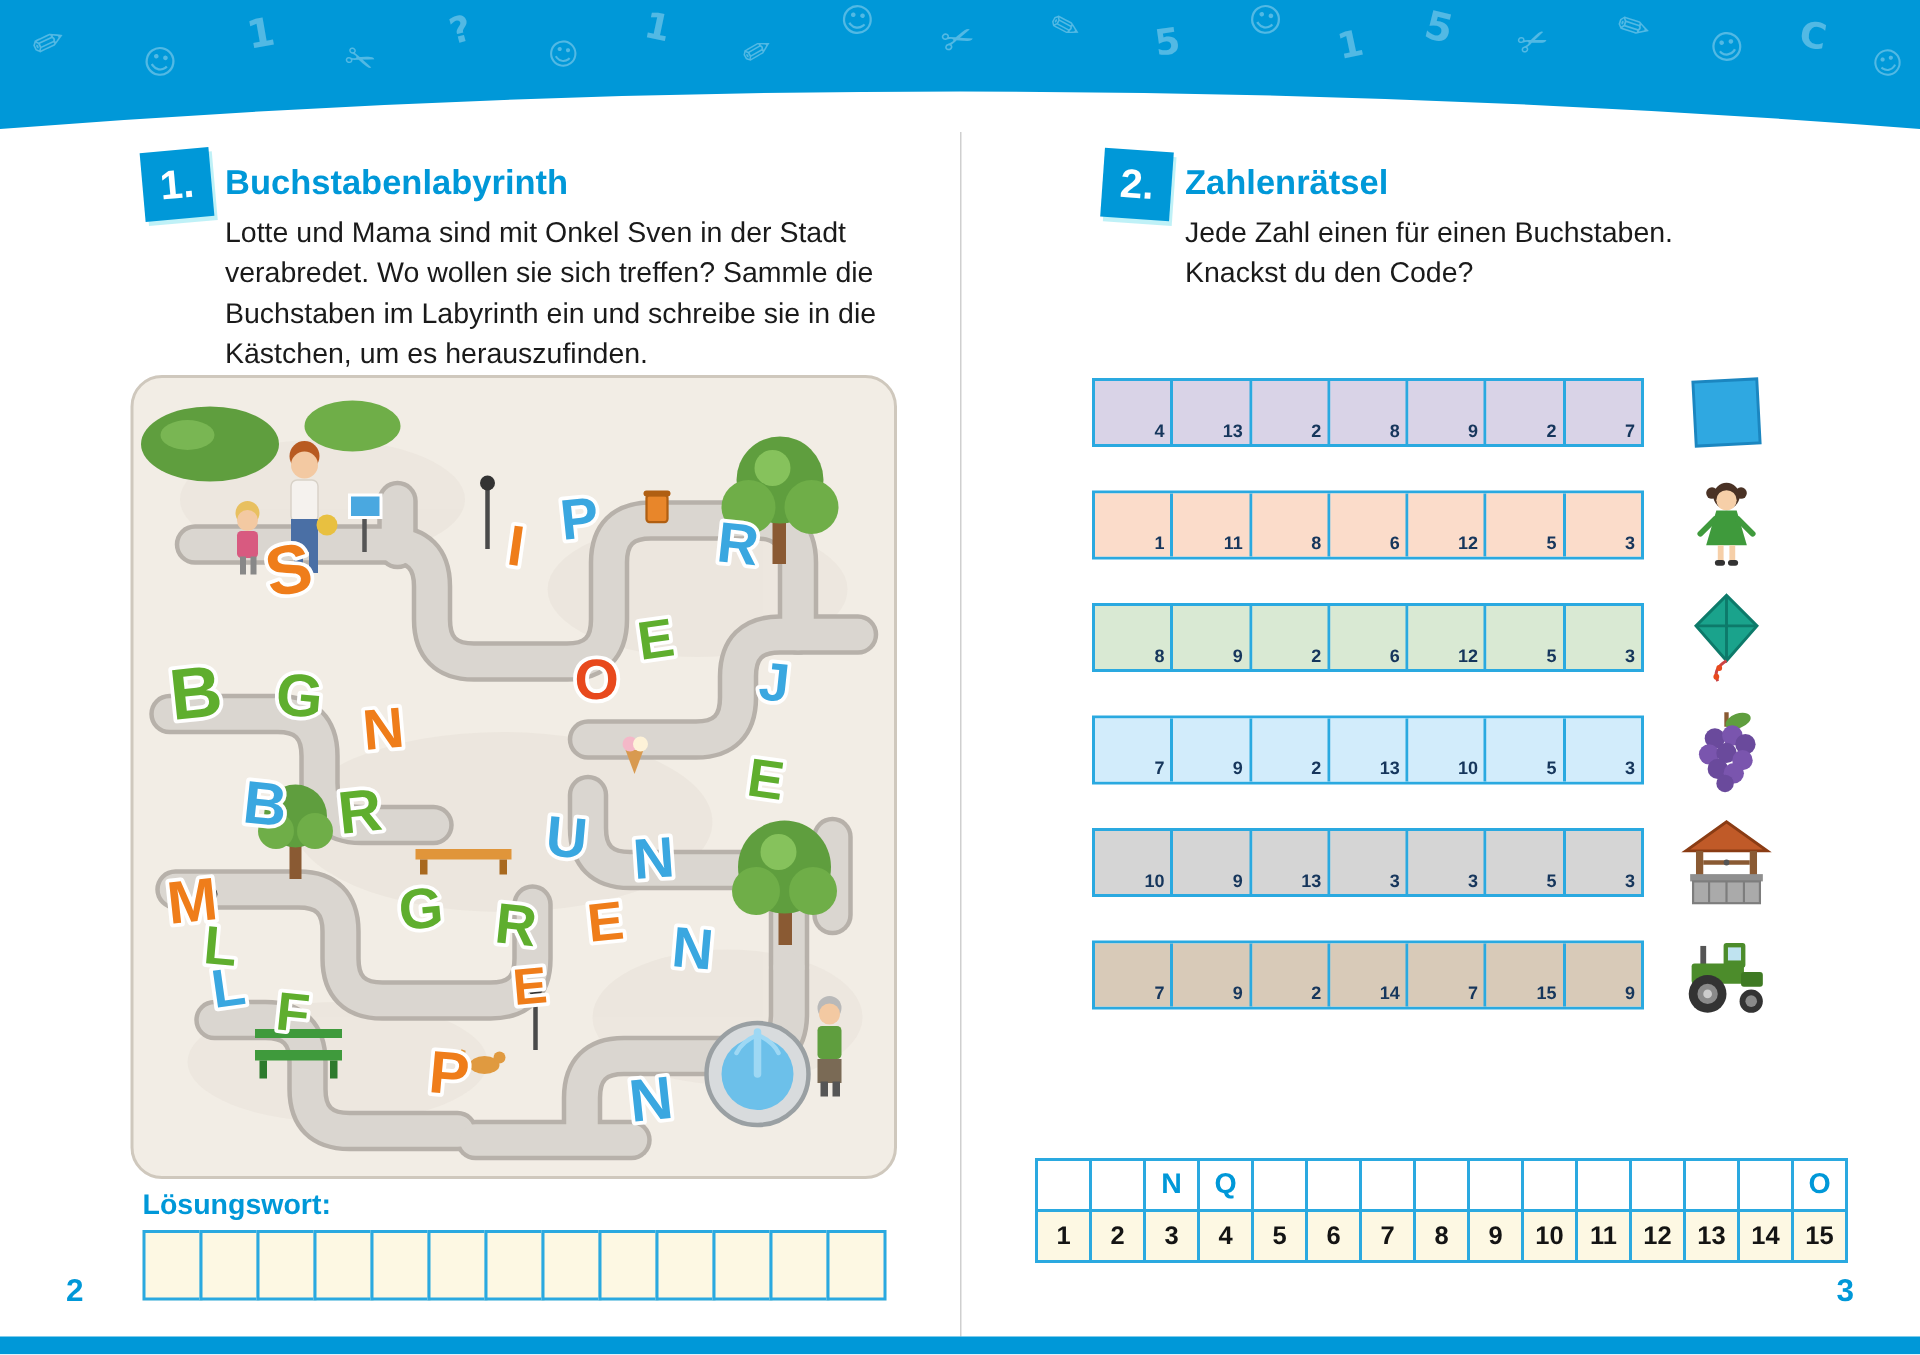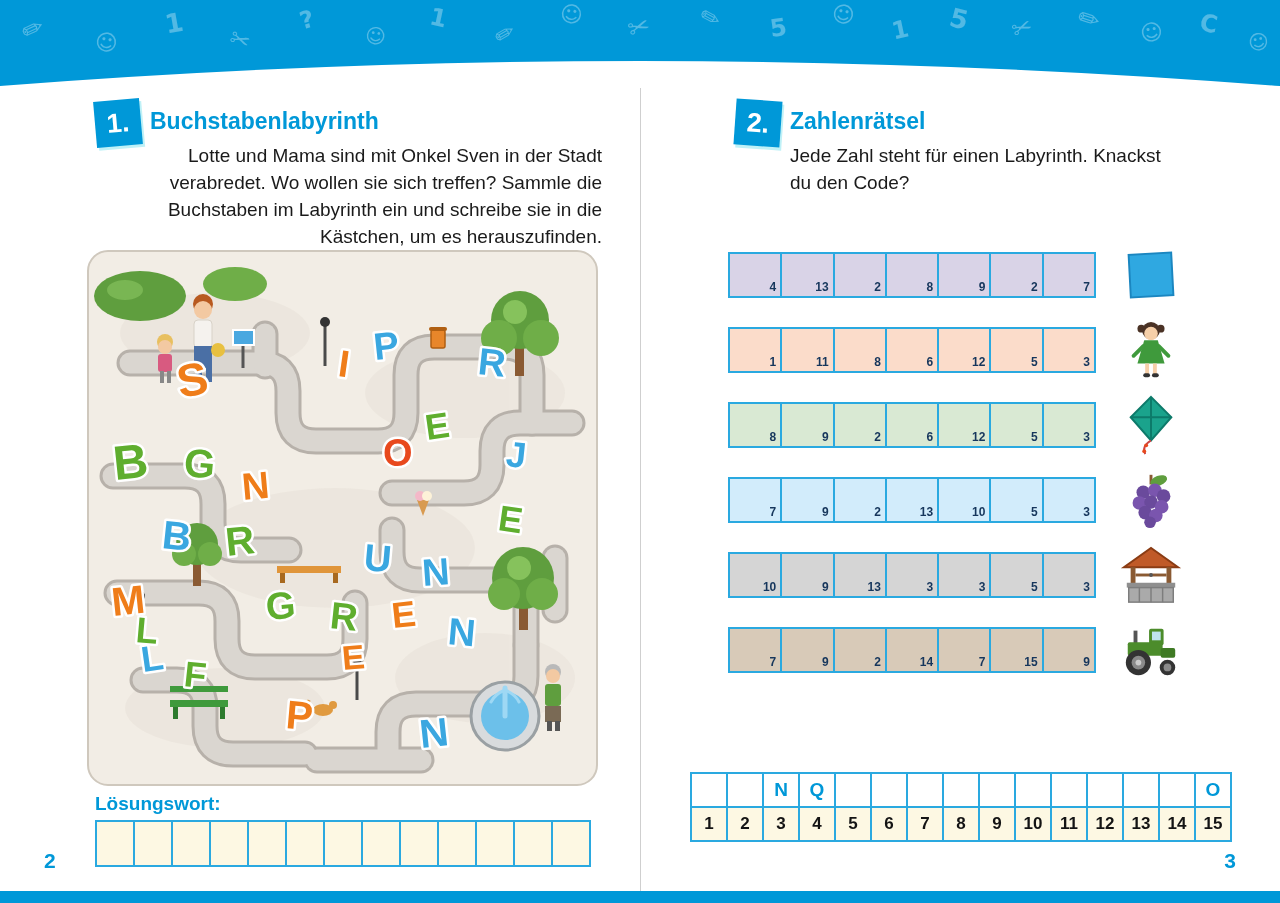--- a/index.html
+++ b/index.html
@@ -79,21 +79,21 @@
         <span class="doodle" style="left: 1078px; top: 4px; font-size: 26px; transform: rotate(18deg);">✏</span>
         <span class="doodle" style="left: 1140px; top: 20px; font-size: 22px; transform: rotate(-8deg);">☺</span>
         <span class="doodle" style="left: 1200px; top: 10px; font-size: 24px; transform: rotate(10deg);">C</span>
         <span class="doodle" style="left: 1248px; top: 30px; font-size: 20px; transform: rotate(-12deg);">☺</span>
       </div>
   </div>
 
   <div>
     <div class="badge" style="left:95px;top:100px;">1.</div>
     <div class="ex-title" style="left:150px;top:108px;text-align:center;">Buchstabenlabyrinth</div>
-    <p class="ex-intro" style="left:150px;top:142px;width:452px;text-align:right;">Lotte und Mama sind mit Onkel Sven in der Stadt verabredet. Wo wollen sie sich treffen? Sammle die Buchstaben im Labyrinth ein und schreibe sie in die Kästchen, um es herauszufinden.</p>
+    <p class="ex-intro" style="left:150px;top:142px;width:452px;">Lotte und Mama sind mit Onkel Sven in der Stadt verabredet. Wo wollen sie sich treffen? Sammle die Buchstaben im Labyrinth ein und schreibe sie in die Kästchen, um es herauszufinden.</p>
 
     <div id="maze-wrap">
       <svg width="515" height="540" viewBox="0 0 515 540">
 
         <rect x="3" y="3" width="509" height="534" rx="20" fill="#f2ede5" stroke="#cfc8bd" stroke-width="2"></rect>
         <g opacity="0.6">
           <ellipse cx="130" cy="85" rx="95" ry="40" fill="#e9e3da"></ellipse>
           <ellipse cx="380" cy="145" rx="100" ry="45" fill="#e9e3da"></ellipse>
           <ellipse cx="250" cy="300" rx="140" ry="60" fill="#e9e3da"></ellipse>
           <ellipse cx="140" cy="460" rx="100" ry="40" fill="#e9e3da"></ellipse>
@@ -256,21 +256,21 @@
         <div class="sol-box"></div>
         <div class="sol-box"></div>
         <div class="sol-box"></div>
       </div>
     <div class="page-num" id="page-num-left">2</div>
   </div>
 
   <div>
     <div class="badge" style="left:735px;top:100px;transform:rotate(4deg);">2.</div>
     <div class="ex-title" style="left:790px;top:108px;">Zahlenrätsel</div>
-    <p class="ex-intro" style="left:790px;top:142px;width:390px;">Jede Zahl steht für einen Labyrinth. Knackst du den Code?</p>
+    <p class="ex-intro" style="left:790px;top:142px;width:390px;">Jede Zahl einen für einen Buchstaben. Knackst du den Code?</p>
 
     <div id="code-rows">
         <div class="code-row">
           <div class="code-cells">
             <div class="code-cell" style="background: rgb(217, 211, 231);">
               <span class="cell-num">4</span>
             </div>
             <div class="code-cell" style="background: rgb(217, 211, 231);">
               <span class="cell-num">13</span>
             </div>

